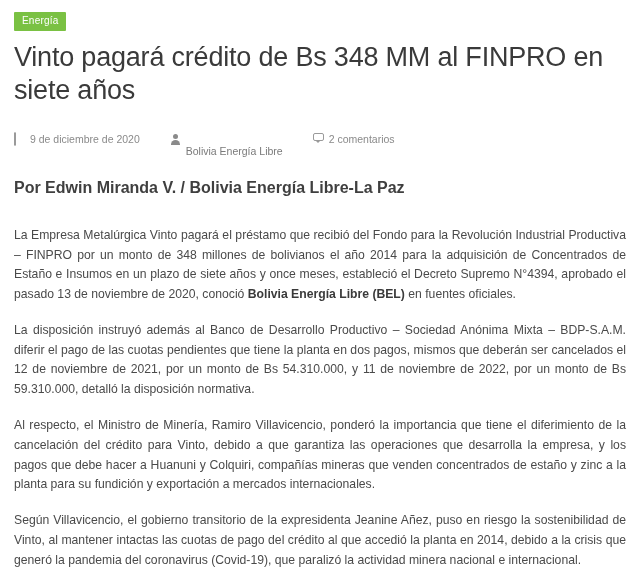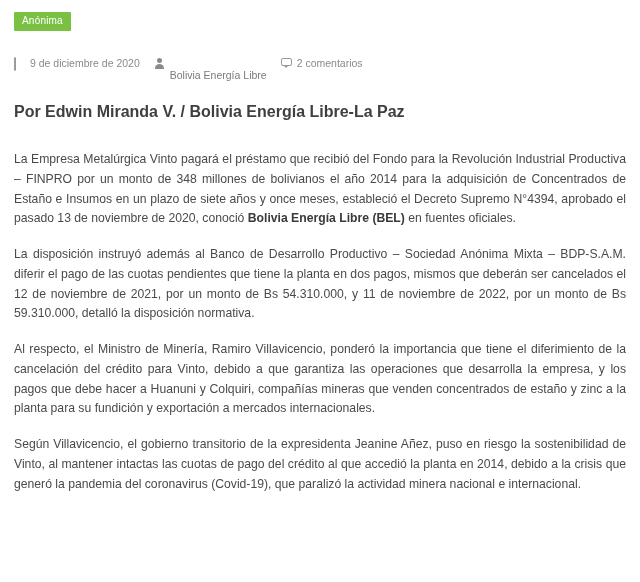--- a/index.html
+++ b/index.html
@@ -34,21 +34,21 @@
     line-height: 1.22;
     font-weight: normal;
     color: #3a3a3a;
     margin: 10px 0 0 0;
     letter-spacing: -0.2px;
   }
   .meta-row {
     margin-top: 14px;
     display: flex;
     align-items: center;
-    gap: 14px;
+    gap: 30px;
     font-size: 10.5px;
     color: #8a8a8a;
   }
   .meta-item {
     display: flex;
     align-items: center;
     gap: 5px;
     white-space: nowrap;
   }
   .meta-item .mi {
@@ -137,22 +137,23 @@
     border-left: 3px solid transparent;
     border-right: 3px solid transparent;
     border-top: 3px solid #9a9a9a;
   }
 </style>
 </head>
 <body>
 
 <div class="page">
 
-  <span class="category-badge">Anónima</span>
+  <span class="category-badge">Energía</span>
 
+  <h1 class="post-title">Vinto pagará crédito de Bs 348 MM al FINPRO en siete años</h1>
 
   <div class="meta-row">
     <span class="meta-item">
       <span class="mi"><span class="icon-cal"></span></span>
       <span>9 de diciembre de 2020</span>
     </span>
     <span class="meta-item">
       <span class="mi"><span class="icon-user"></span></span>
       <span class="meta-link author">Bolivia Energía Libre</span>
     </span>

